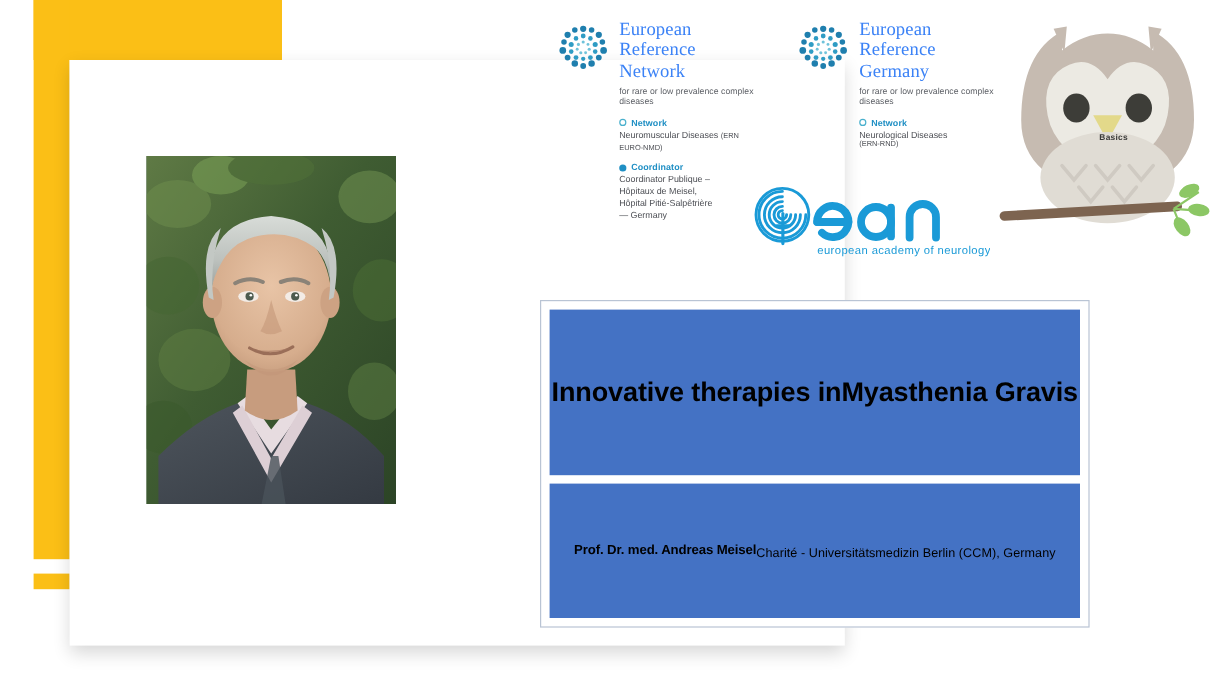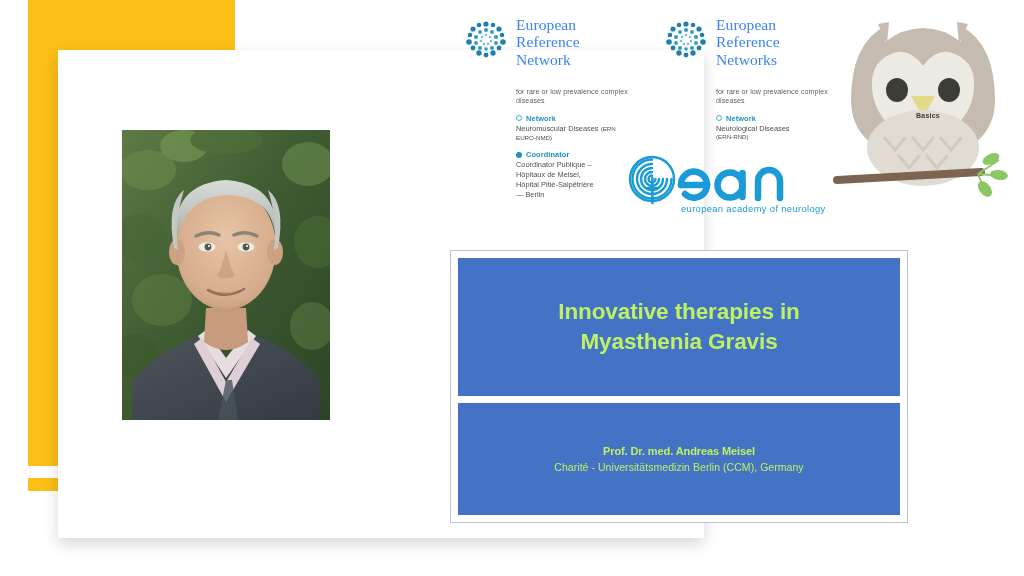--- a/index.html
+++ b/index.html
@@ -55,21 +55,21 @@
 
   .ern-head { display: flex; align-items: flex-start; gap: 7px; }
   .ern-mark { width: 46px; height: 46px; flex: 0 0 46px; }
   .ern-wordmark {
     font-family: "Liberation Serif", serif;
     font-size: 15.5px; line-height: 1.12; color: #3b82f6;
     letter-spacing: 0.1px;
   }
   .ern-tag {
     font-size: 7.2px; line-height: 1.28; color: #5d6066;
-    margin-top: 19px; letter-spacing: 0.05px;
+    margin-top: 3px; letter-spacing: 0.05px;
   }
   .ern-rows { margin-top: 8px; margin-left: 53px; }
   .ern-row { margin-bottom: 7px; }
   .ern-row-head { display: flex; align-items: center; gap: 4px; }
   .dot { width: 6px; height: 6px; border-radius: 50%; flex: 0 0 6px; }
   .dot.hollow { background: #ffffff; border: 1.3px solid #49b0cd; box-sizing: border-box; }
   .dot.solid  { background: #1f8fc4; }
   .ern-row-title { font-size: 7.4px; font-weight: bold; color: #1f8fc4; letter-spacing: 0.1px; }
   .ern-row-body { font-size: 7.4px; line-height: 1.33; color: #4d4f55; margin-top: 1px; }
   .ern-row-body .small { font-size: 6.2px; }
@@ -90,23 +90,23 @@
   
   .title-card {
     position: absolute; left: 450px; top: 250px;
     width: 458px; height: 273px;
     background: #ffffff;
     border: 1px solid #b9c4d4;
     padding: 7px;
   }
   .blue-box {
     background: var(--blue, #4472C4);
-    display: flex; flex-direction: column;
+    display: flex; flex-direction: row;
     align-items: center; justify-content: center;
-    text-align: center; color: #bef264;
+    text-align: center; color: #000000;
   }
   .blue-title { height: 138px; }
   .blue-gap { height: 7px; }
   .blue-speaker { height: 112px; }
 
   .title-line {
     font-size: 22.5px; font-weight: bold; line-height: 1.32;
     letter-spacing: -0.1px;
   }
   .speaker-name {
@@ -268,21 +268,21 @@
         </div>
         <div class="ern-row">
           <div class="ern-row-head">
             <span class="dot solid"></span>
             <span class="ern-row-title">Coordinator</span>
           </div>
           <div class="ern-row-body">
             <div>Coordinator Publique –</div>
             <div>Hôpitaux de Meisel,</div>
             <div>Hôpital Pitié-Salpêtrière</div>
-            <div>— Berlin</div>
+            <div>— Germany</div>
           </div>
         </div>
       </div>
     </div>
 
     <div class="ern-block ern-2">
       <div class="ern-head">
         <span class="ern-mark">
           <svg viewBox="0 0 46 46" aria-hidden="true">
             <g fill="#1f7fae">
@@ -321,21 +321,21 @@
               <circle cx="21" cy="28" r="1.3"></circle>
                 <circle cx="18" cy="25" r="1.2"></circle>
               <circle cx="19" cy="21" r="1.3"></circle>
             </g>
           </svg>
         </span>
         <span>
           <span class="ern-wordmark">
             <div>European</div>
             <div>Reference</div>
-            <div>Networks</div>
+            <div>Germany</div>
           </span>
           <div class="ern-tag">for rare or low prevalence complex diseases</div>
         </span>
       </div>
       <div class="ern-rows">
         <div class="ern-row">
           <div class="ern-row-head">
             <span class="dot hollow"></span>
             <span class="ern-row-title">Network</span>
           </div>

